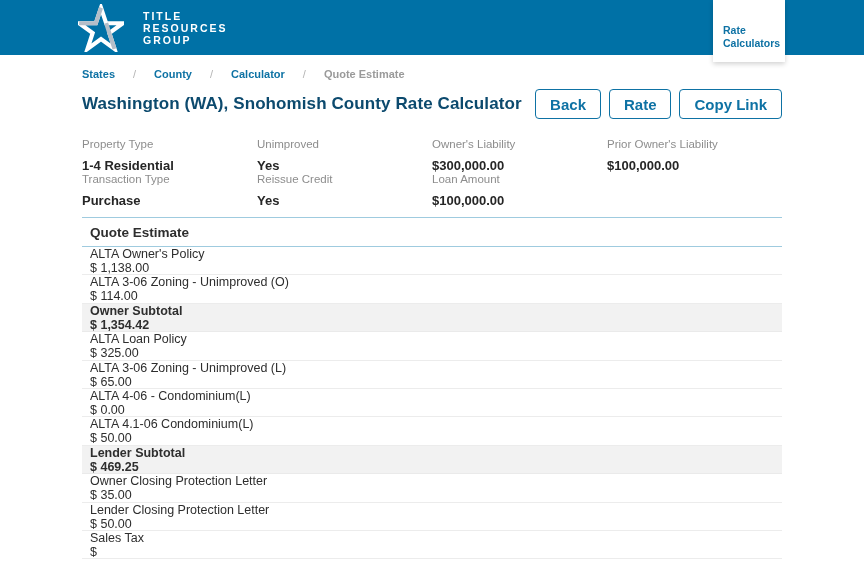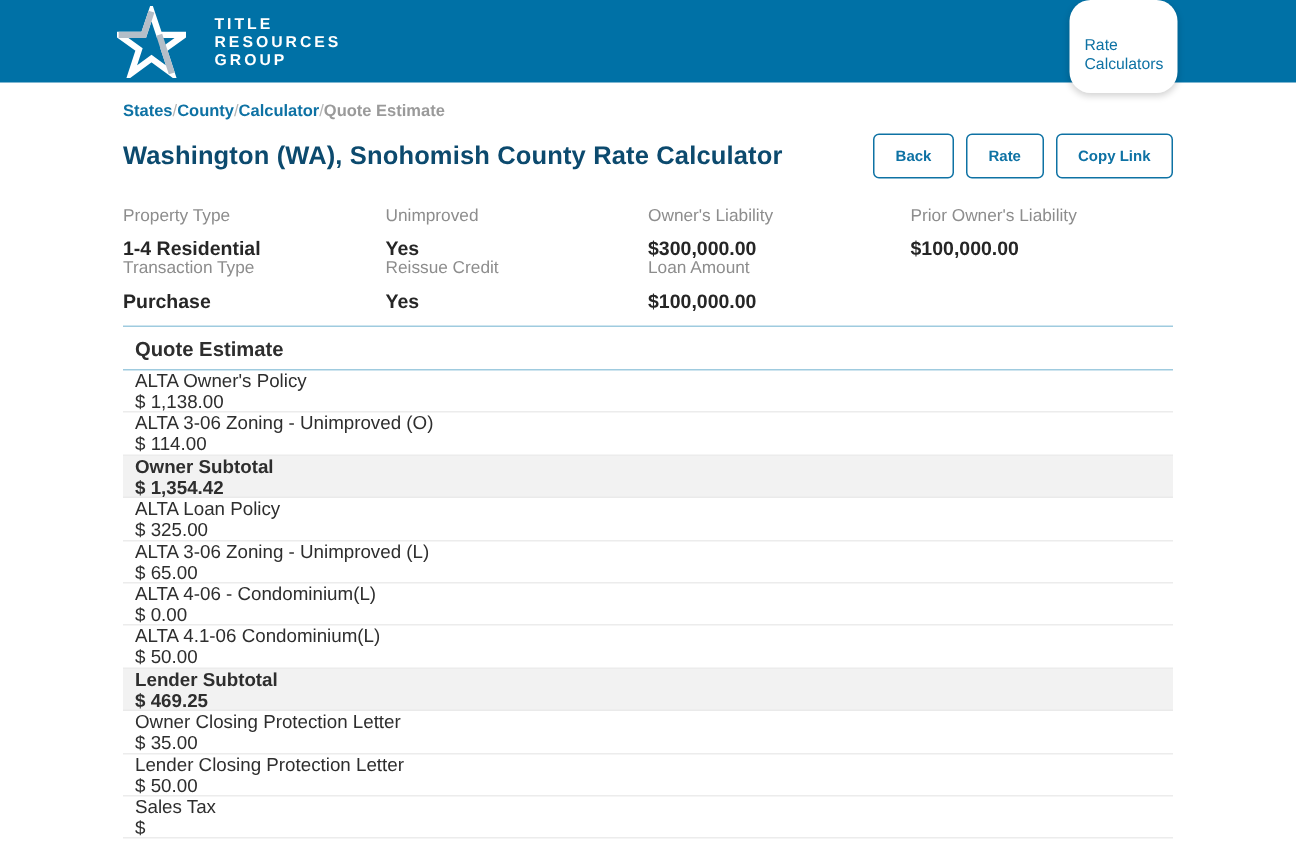--- a/index.html
+++ b/index.html
@@ -31,36 +31,35 @@
   .nav-tab {
     position: absolute;
     left: 713px;
     top: 0;
     width: 72px;
     height: 62px;
     background: #ffffff;
     box-shadow: 0 2px 5px rgba(0,0,0,0.18);
     padding: 24px 6px 0 10px;
     color: #0e72a4;
-    font-weight: 400;
+    font-weight: 700;
     font-size: 10.5px;
     line-height: 13px;
     cursor: pointer;
     z-index: 3;
-    border-radius: 14px;
   }
 
   
   .content { padding: 0 82px; background: #ffffff; min-height: 509px; }
 
   .breadcrumb {
     padding-top: 13px;
     font-size: 11px;
     display: flex;
-    gap: 0;
+    gap: 18px;
     align-items: center;
   }
   .crumb-link { color: #0e72a4; font-weight: 700; cursor: pointer; }
   .crumb-sep { color: #b5b5b5; font-weight: 400; }
   .crumb-current { color: #9a9a9a; font-weight: 600; }
 
   .title-row {
     display: flex;
     justify-content: space-between;
     align-items: center;
@@ -74,21 +73,21 @@
   }
   .toolbar { display: flex; gap: 8px; }
   .btn {
     height: 30px;
     padding: 0 14px;
     background: #ffffff;
     border: 1px solid #0e72a4;
     border-radius: 4px;
     color: #0e72a4;
     font-weight: 700;
-    font-size: 10px;
+    font-size: 15px;
     cursor: pointer;
     font-family: inherit;
   }
 
   
   .summary {
     display: grid;
     grid-template-columns: repeat(4, 1fr);
     margin-top: 19px;
   }

